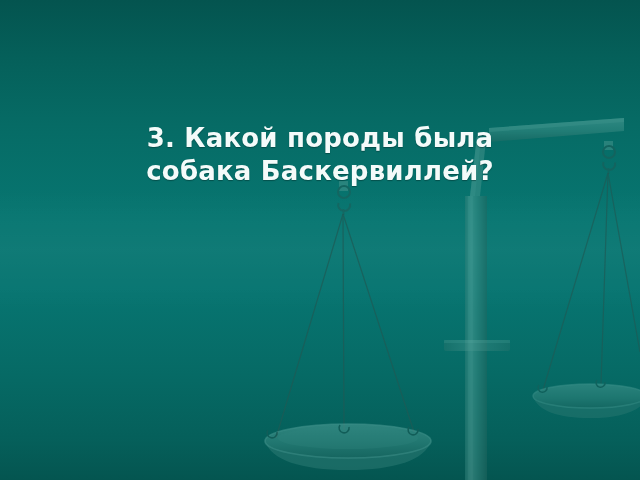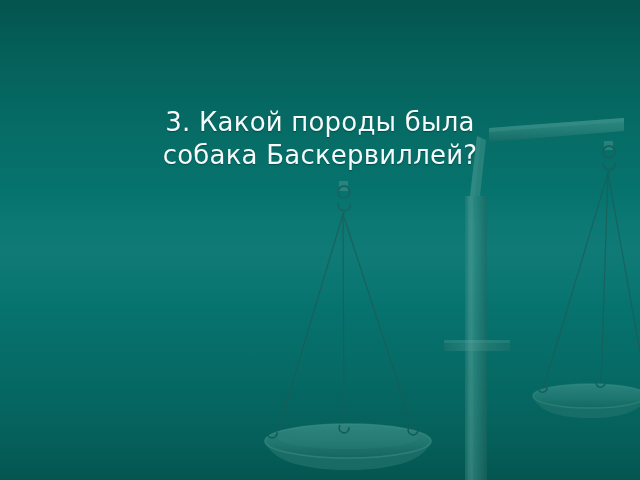--- a/index.html
+++ b/index.html
@@ -56,25 +56,25 @@
   #title-block {
     position: absolute;
     left: 0;
     top: 106px;
     width: 640px;
     text-align: center;
     z-index: 5;
   }
   #title-text {
     display: inline-block;
-    margin: 0;
+    margin: 16px;
     padding: 0;
     color: #f4fbfa;
     font-size: 26px;
-    font-weight: normal;
+    font-weight: bold;
     line-height: 33px;
     letter-spacing: 0.2px;
     white-space: pre-line;
     text-shadow: 0 1px 1px rgba(0, 40, 38, 0.45);
   }
 </style>
 </head>
 <body>
 
 <div id="slide">

